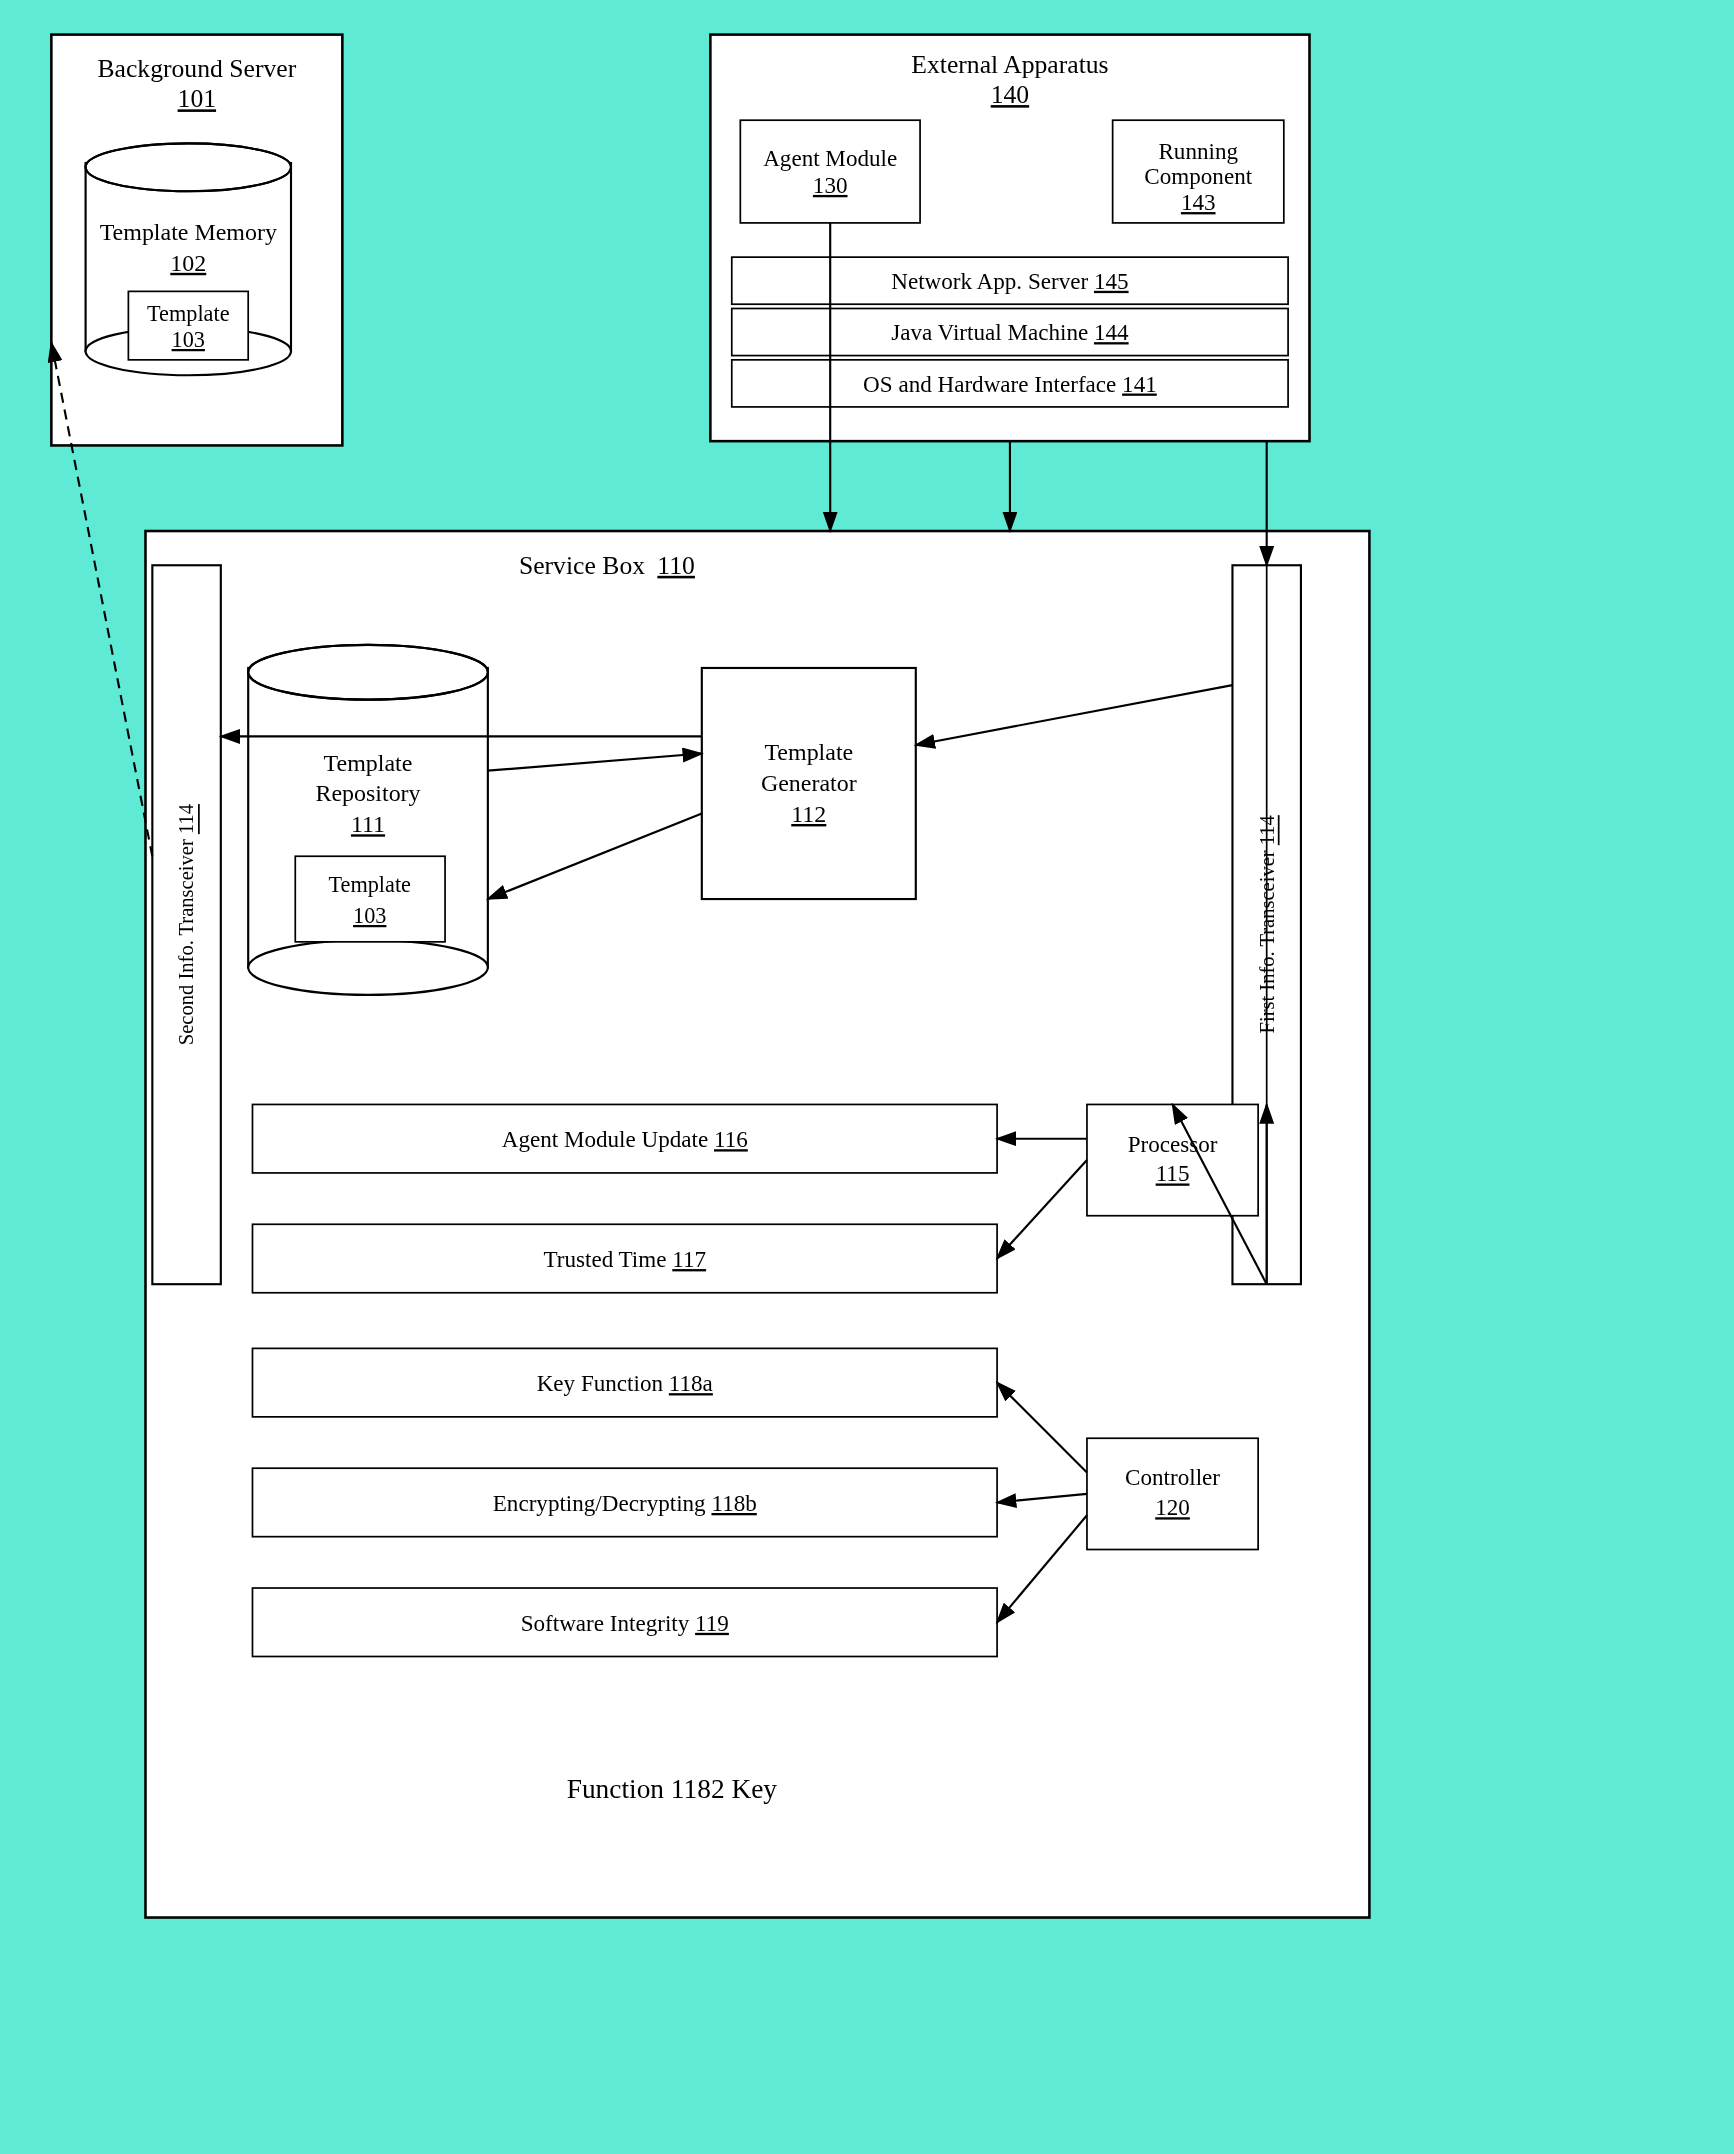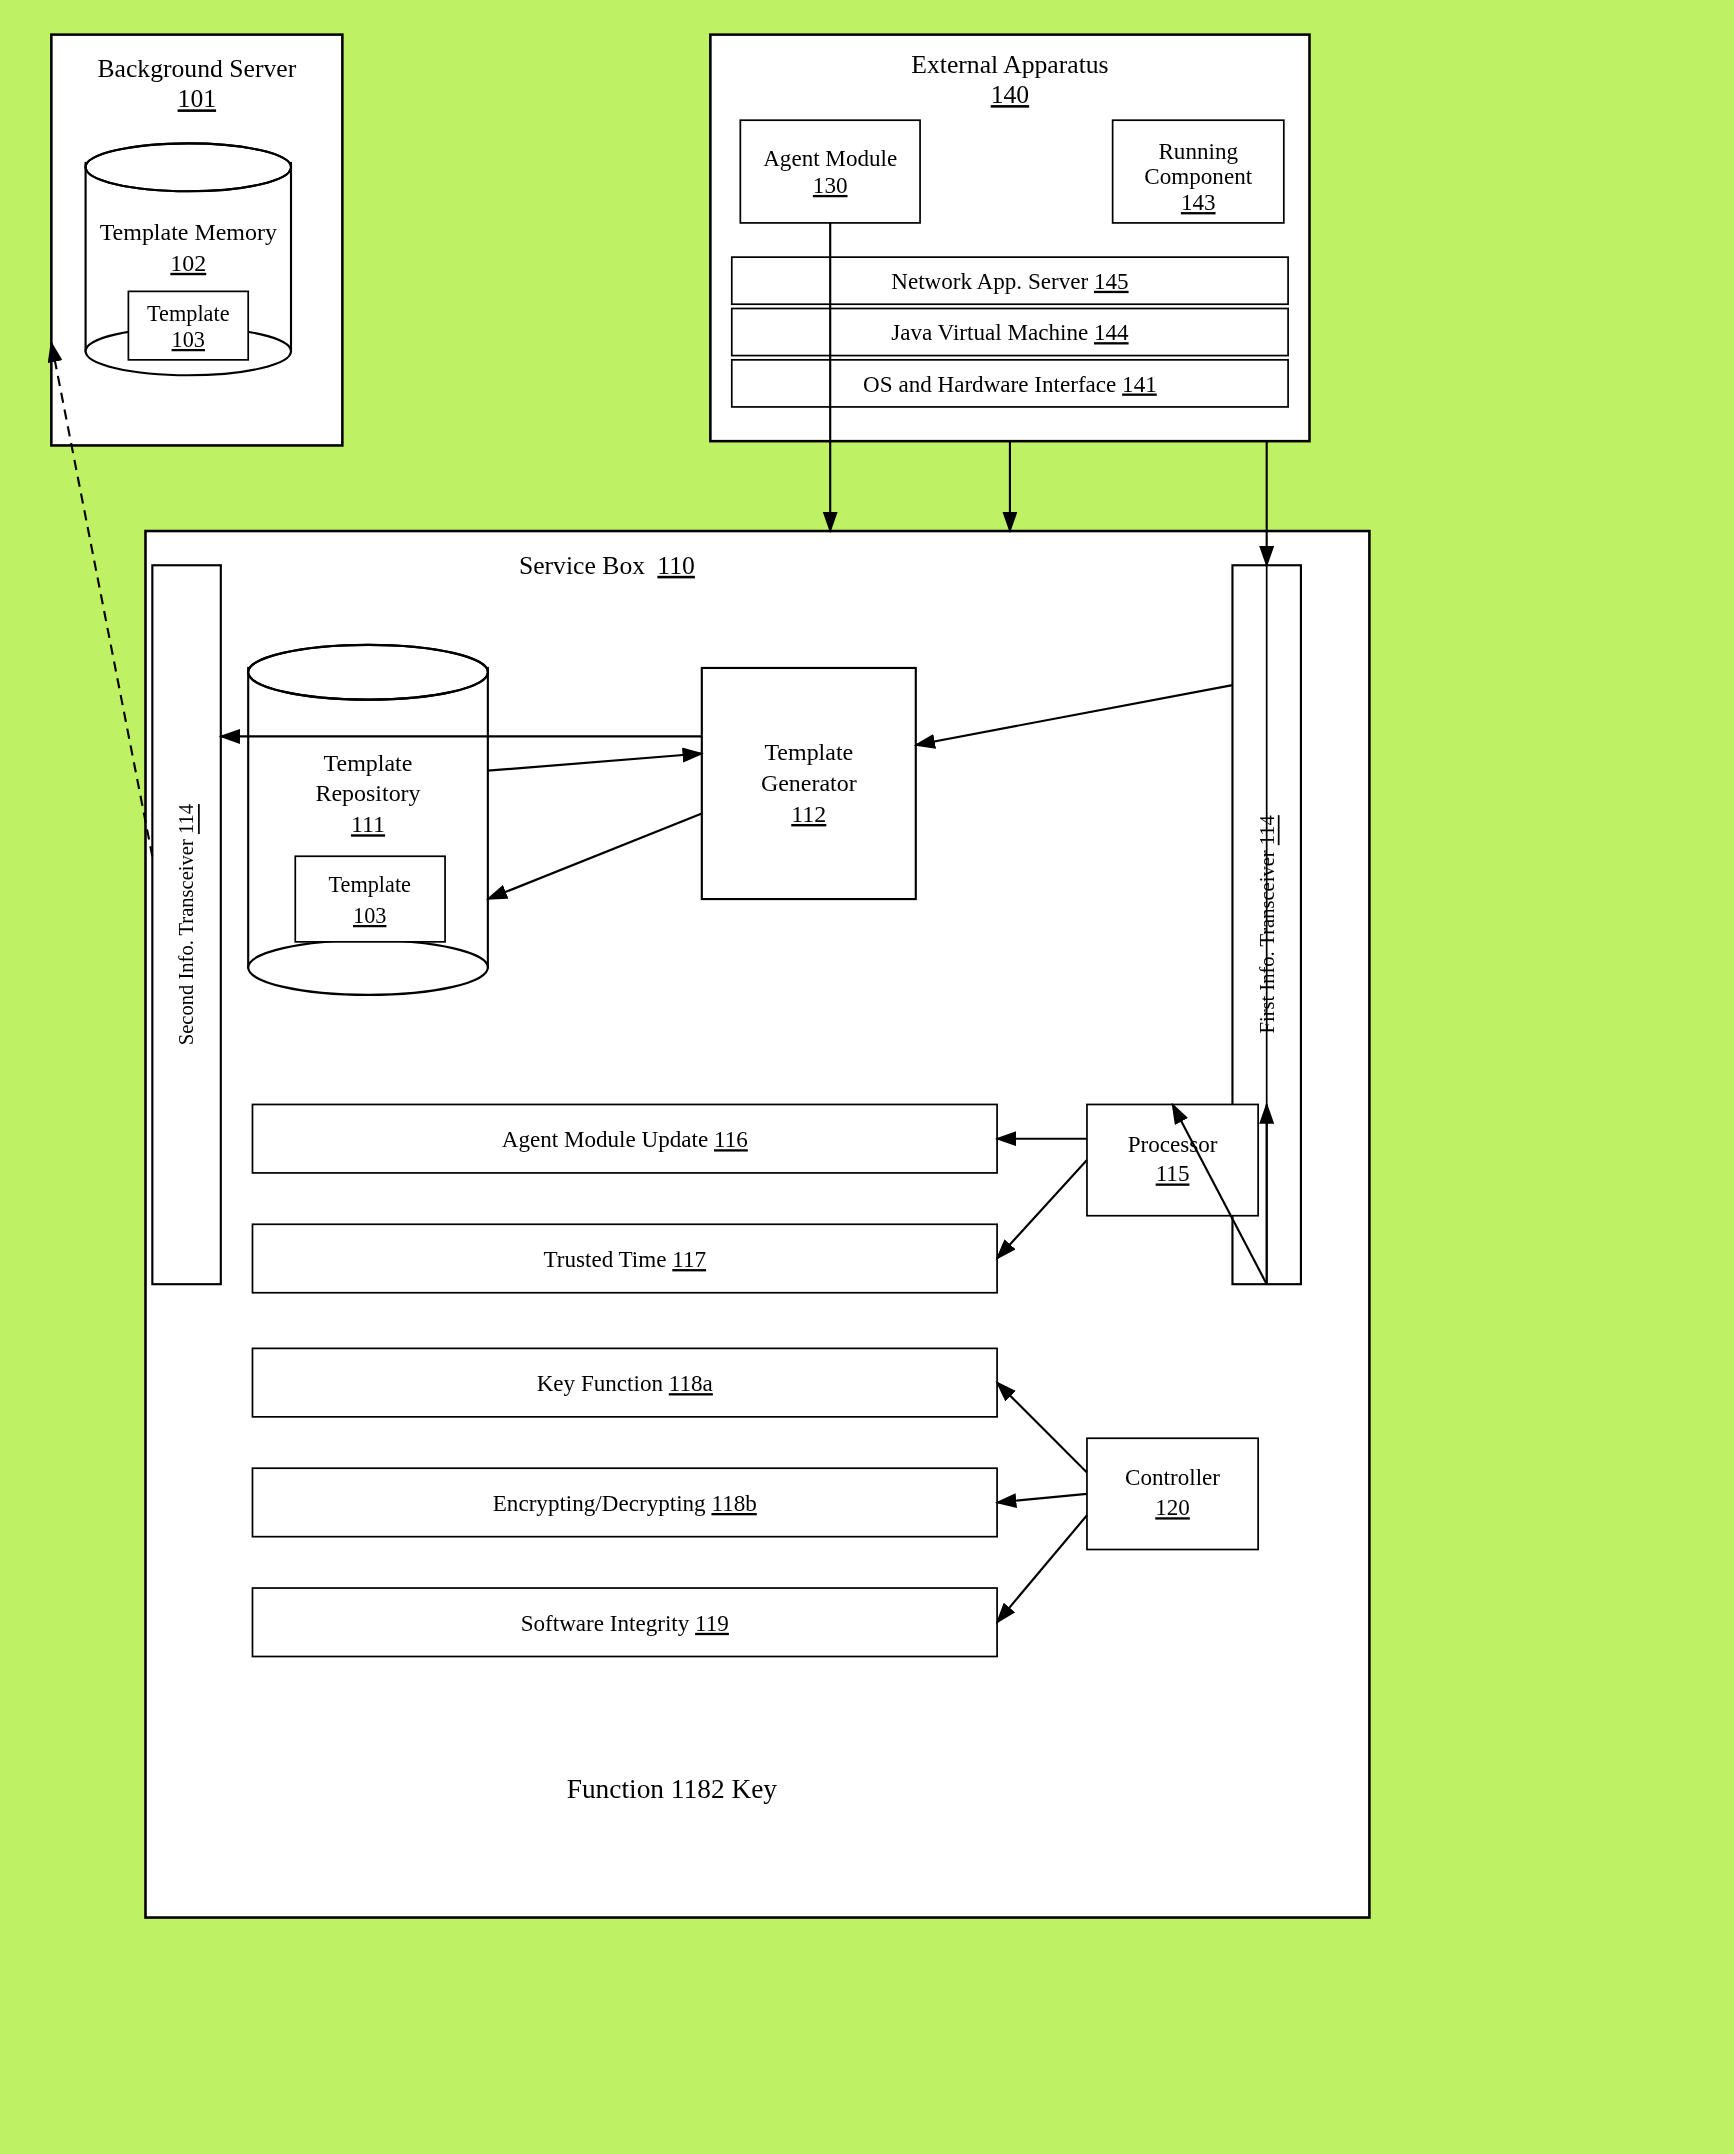--- a/index.html
+++ b/index.html
@@ -9,21 +9,21 @@
       width: 1734px;
       min-height: 2155px;
       position: relative;
       overflow: hidden;
     }
 
     .diagram-container {
       position: relative;
       width: 1734px;
       height: 2155px;
-      background: #bef264;
+      background: #5eead4;
     }
 
     
     .svg-overlay {
       position: absolute;
       top: 0; left: 0;
       width: 1734px;
       height: 2155px;
       pointer-events: none;
     }

